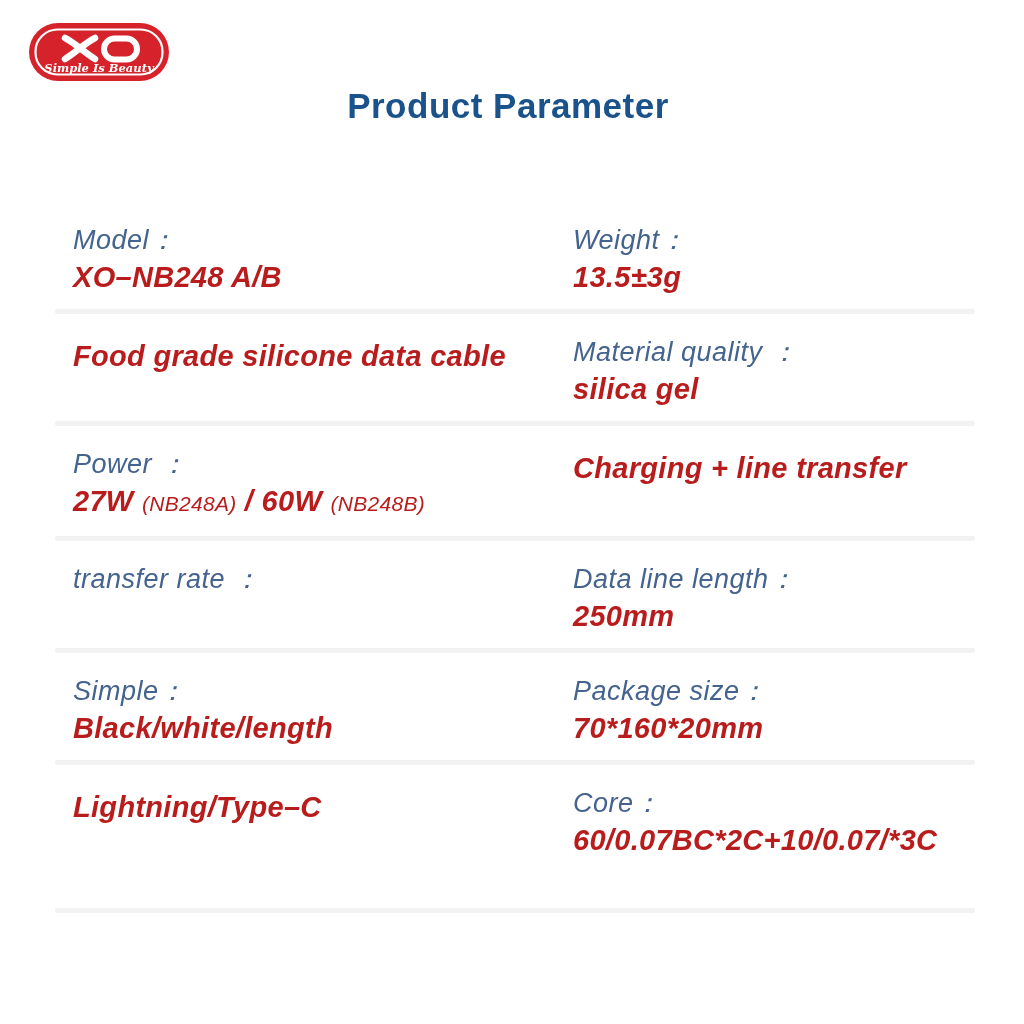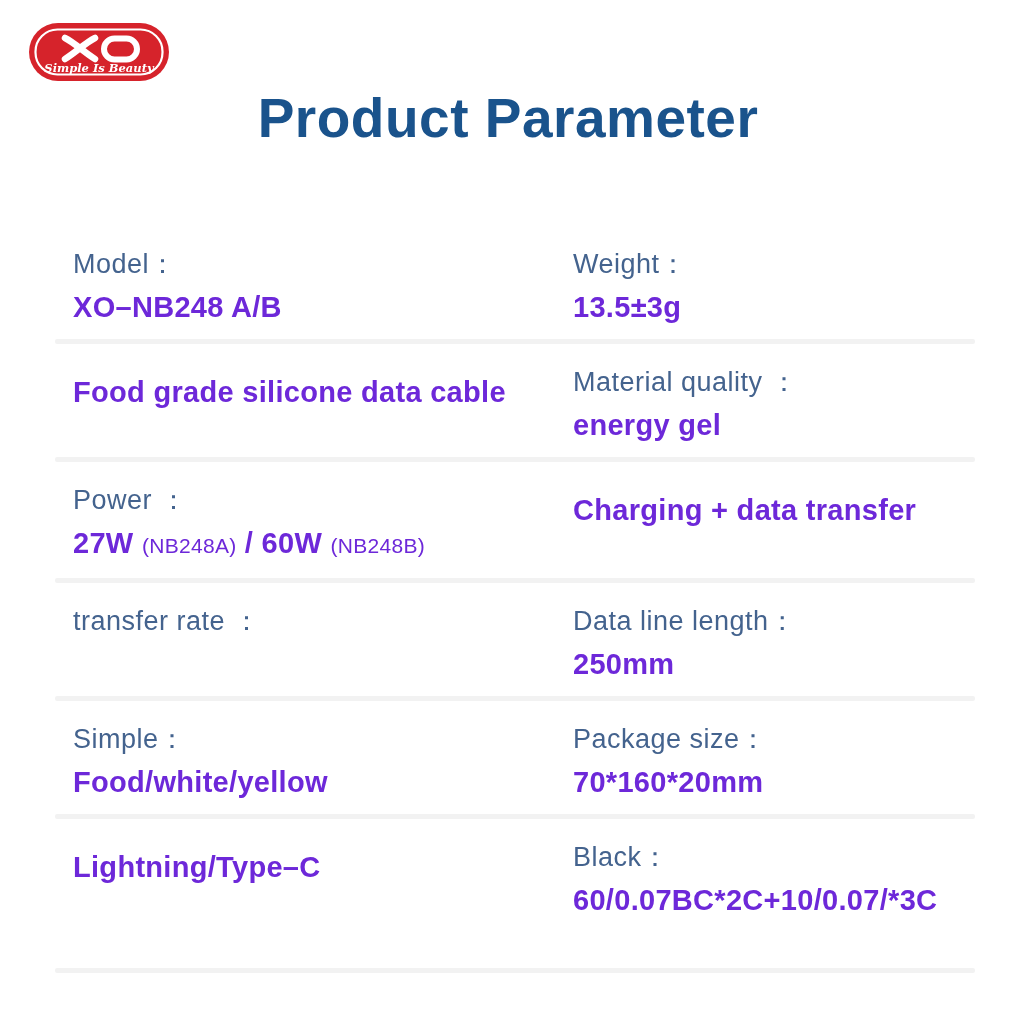--- a/index.html
+++ b/index.html
@@ -14,54 +14,55 @@
   .logo {
     position: absolute;
     left: 28px;
     top: 22px;
     width: 142px;
     height: 60px;
   }
   .page-title {
     margin: 86px 8px 0 0;
     text-align: center;
-    font-size: 55px;
+    font-size: 35px;
     font-weight: 700;
     letter-spacing: 0.5px;
     color: #1a538c;
   }
   .param-table {
     margin: 76px 49px 0 55px; 
   }
   .row {
     display: grid;
     grid-template-columns: 500px 1fr;
     padding: 22px 0 14px 18px;
+    font-style: italic;
   }
   .row.last { padding-bottom: 50px; }
   .divider {
     height: 5px;
     background: #f2f2f2;
     border-radius: 2px;
   }
   .cell { min-width: 0; }
   .label {
     font-size: 27px;
     line-height: 33px;
     letter-spacing: 0.5px;
     color: #44638e;
     white-space: nowrap;
   }
   .value {
-    margin-top: 8px;
+    margin-top: 2px;
     font-size: 29px;
     line-height: 36px;
     letter-spacing: 0.3px;
     font-weight: 700;
-    color: #6d28d9;
+    color: #b91c1c;
     white-space: nowrap;
   }
   .value .small {
     font-size: 21px;
     font-weight: 400;
   }
 </style>
 </head>
 <body>
 
@@ -91,58 +92,58 @@
         <div class="value">13.5±3g</div>
       </div>
     </div>
     <div class="divider"></div>
     <div class="row">
       <div class="cell">
         <div class="value">Food grade silicone data cable</div>
       </div>
       <div class="cell">
         <div class="label">Material quality ：</div>
-        <div class="value">energy gel</div>
+        <div class="value">silica gel</div>
       </div>
     </div>
     <div class="divider"></div>
     <div class="row">
       <div class="cell">
         <div class="label">Power ：</div>
         <div class="value"><span>27W </span><span class="small">(NB248A)</span><span> / </span><span>60W </span><span class="small">(NB248B)</span></div>
       </div>
       <div class="cell">
-        <div class="value">Charging + data transfer</div>
+        <div class="value">Charging + line transfer</div>
       </div>
     </div>
     <div class="divider"></div>
     <div class="row">
       <div class="cell">
         <div class="label">transfer rate ：</div>
       </div>
       <div class="cell">
         <div class="label">Data line length：</div>
         <div class="value">250mm</div>
       </div>
     </div>
     <div class="divider"></div>
     <div class="row">
       <div class="cell">
         <div class="label">Simple：</div>
-        <div class="value">Food/white/yellow</div>
+        <div class="value">Black/white/length</div>
       </div>
       <div class="cell">
         <div class="label">Package size：</div>
         <div class="value">70*160*20mm</div>
       </div>
     </div>
     <div class="divider"></div>
     <div class="row last">
       <div class="cell">
         <div class="value">Lightning/Type–C</div>
       </div>
       <div class="cell">
-        <div class="label">Black：</div>
+        <div class="label">Core：</div>
         <div class="value">60/0.07BC*2C+10/0.07/*3C</div>
       </div>
     </div>
     <div class="divider"></div>
   </main>
 
 </body></html>

